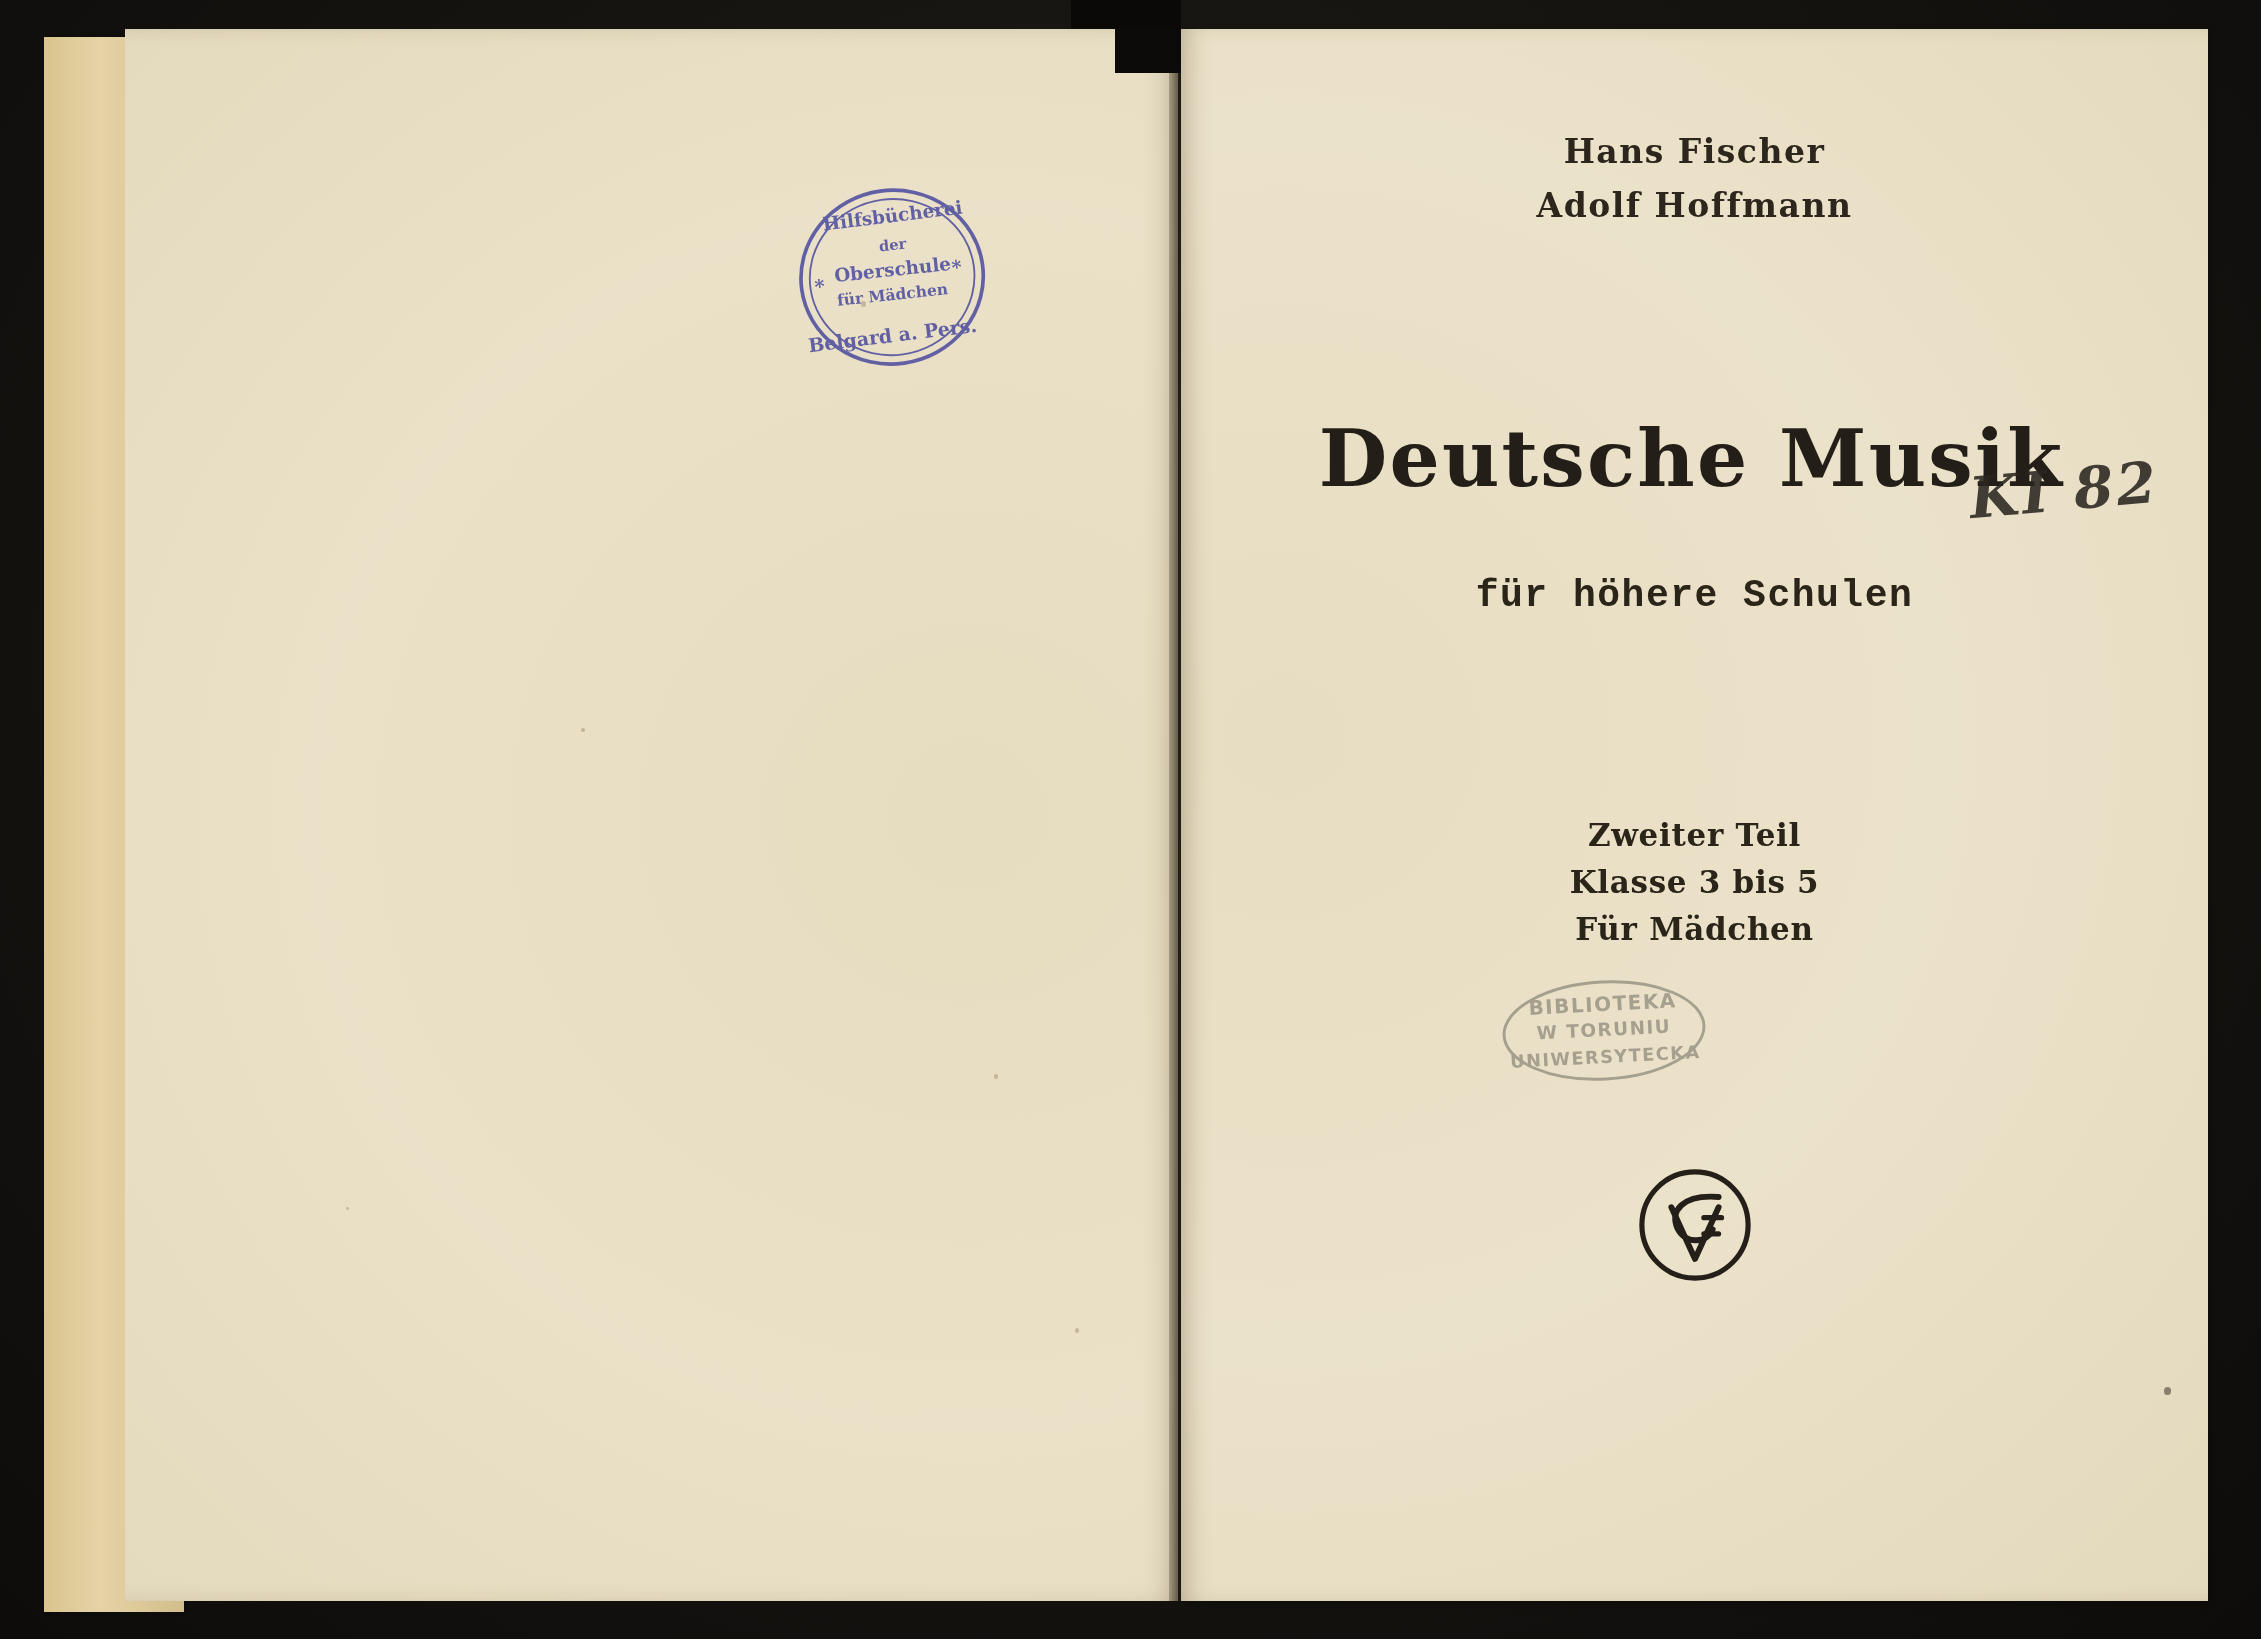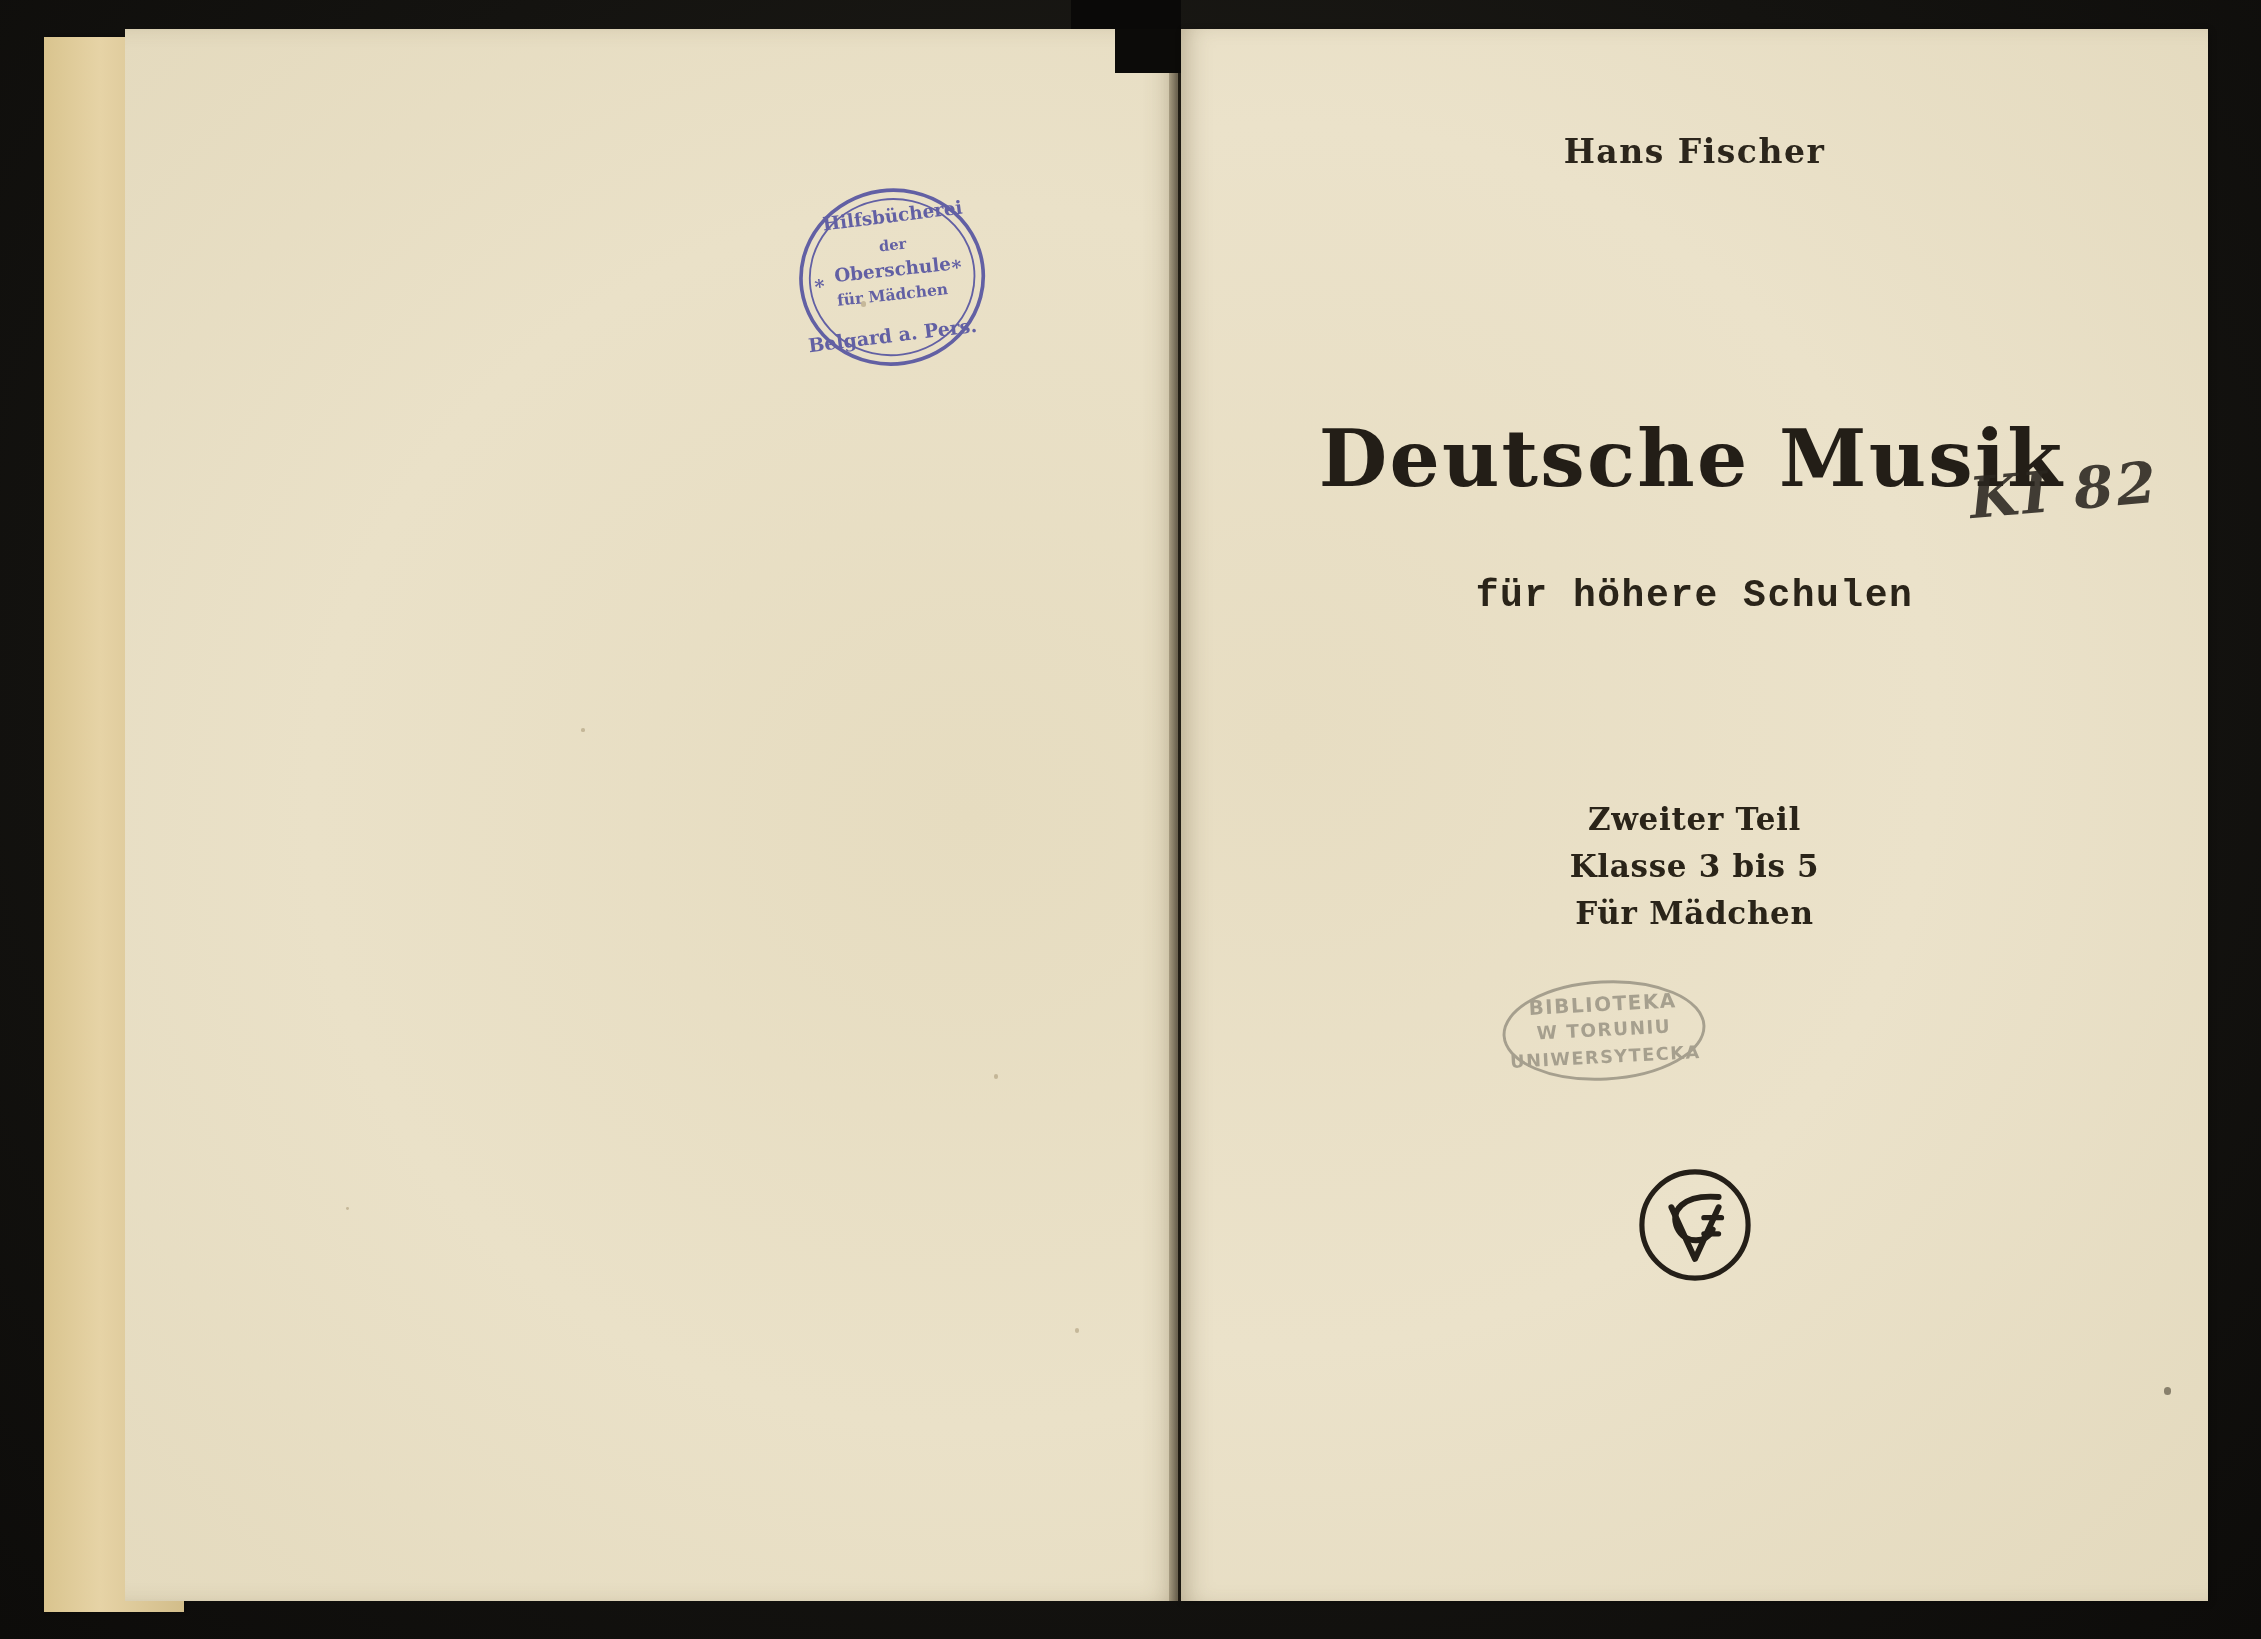--- a/index.html
+++ b/index.html
@@ -149,21 +149,21 @@
     font-weight: bold;
     font-size: 38px;
     letter-spacing: 1.5px;
     color: #2a2419;
   }
 
   .part-info {
     position: absolute;
     left: 0;
     right: 0;
-    top: 767px;
+    top: 783px;
     text-align: center;
     font-family: "DejaVu Serif", serif;
     font-weight: bold;
     font-size: 31px;
     line-height: 47px;
     letter-spacing: 0.7px;
     color: #2a2419;
   }
 
   .publisher {
@@ -275,20 +275,21 @@
 
   <div class="fold"></div>
   <div class="fold-dark"></div>
 
   <div class="page page-right"></div>
 
   <div class="title-block">
 
     <div class="authors">
       <div>Hans Fischer</div>
+      <div>Adolf Hoffmann</div>
     </div>
 
     <div class="main-title">Deutsche Musik</div>
 
     <div class="subtitle">für höhere Schulen</div>
 
     <div class="part-info">
       <div>Zweiter Teil</div>
       <div>Klasse 3 bis 5</div>
       <div>Für Mädchen</div>

